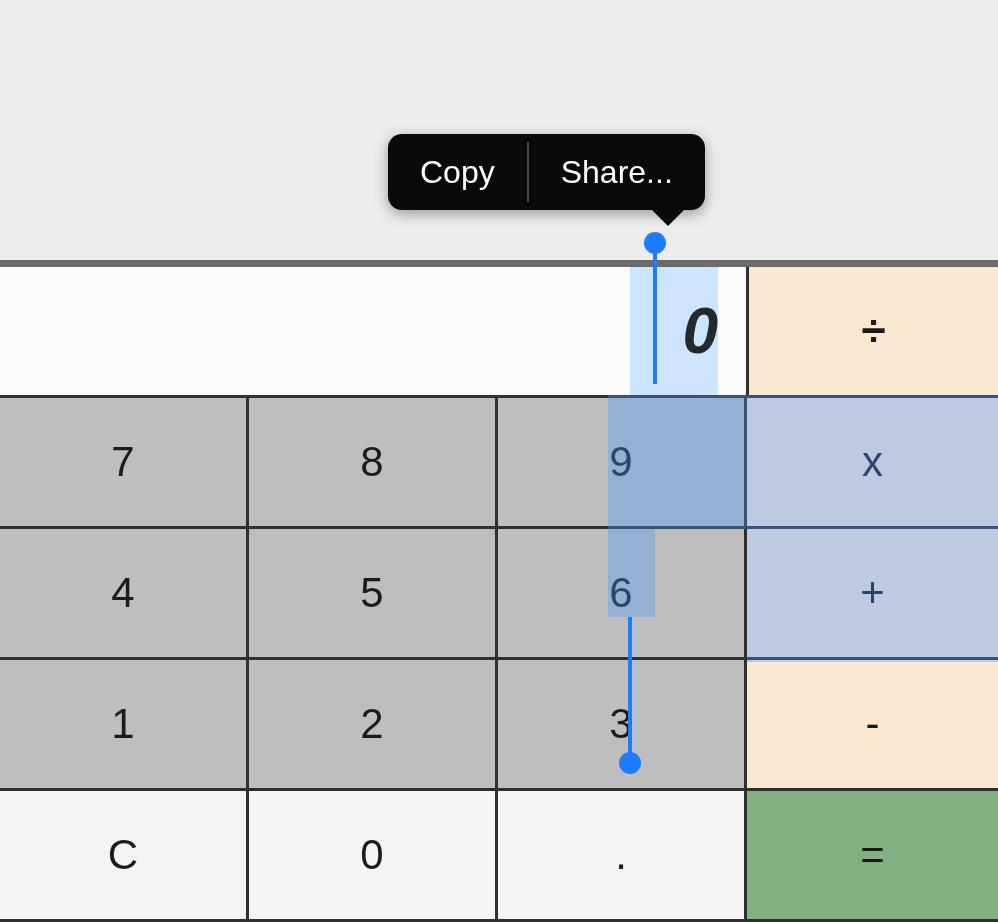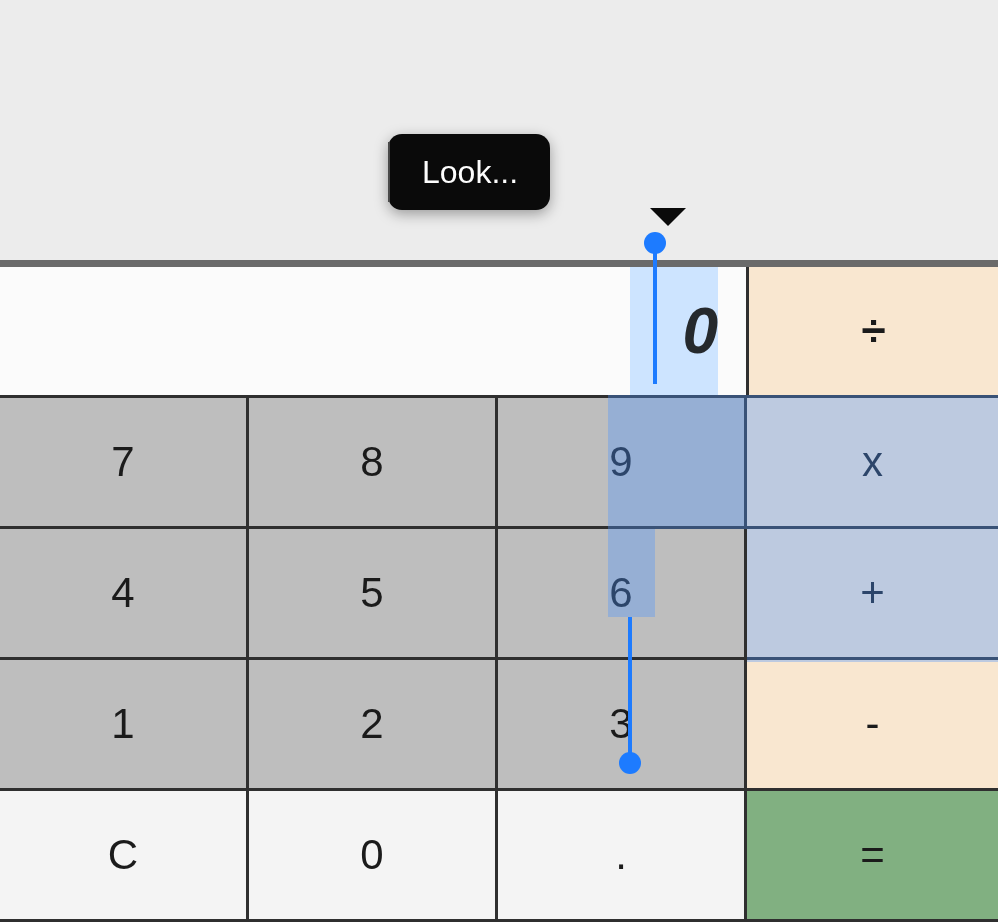--- a/index.html
+++ b/index.html
@@ -144,23 +144,24 @@
     background: #1d7bff;
     z-index: 9;
   }
 </style>
 </head>
 <body>
 
 <div class="top-area"></div>
 
 <div class="context-menu">
+  <div class="context-item">Copy</div>
   <div class="context-sep"></div>
   <div class="context-sep"></div>
-  <div class="context-item">Look...</div>
+  <div class="context-item">Share...</div>
   <div class="context-arrow"></div>
 </div>
 
 <div class="divider-line"></div>
 
 <div class="display-row">
   <div class="display-cell">
     <div class="selection-bg"></div>
     <span class="display-value">0</span>
   </div>

